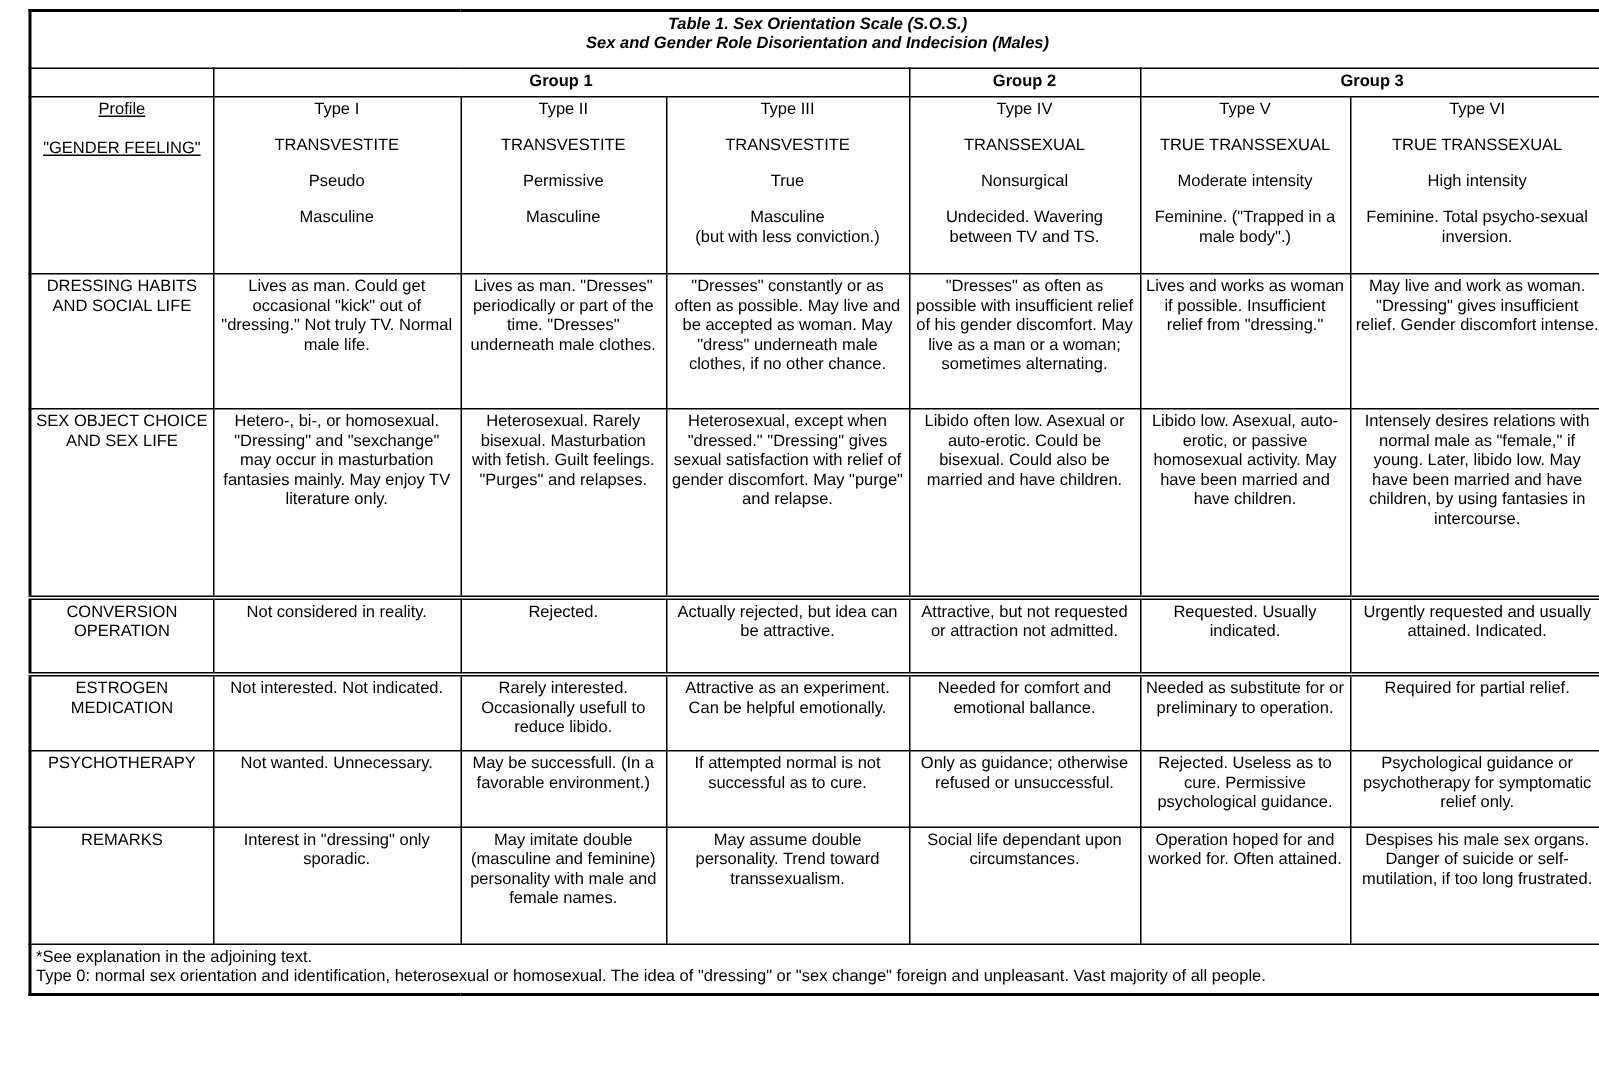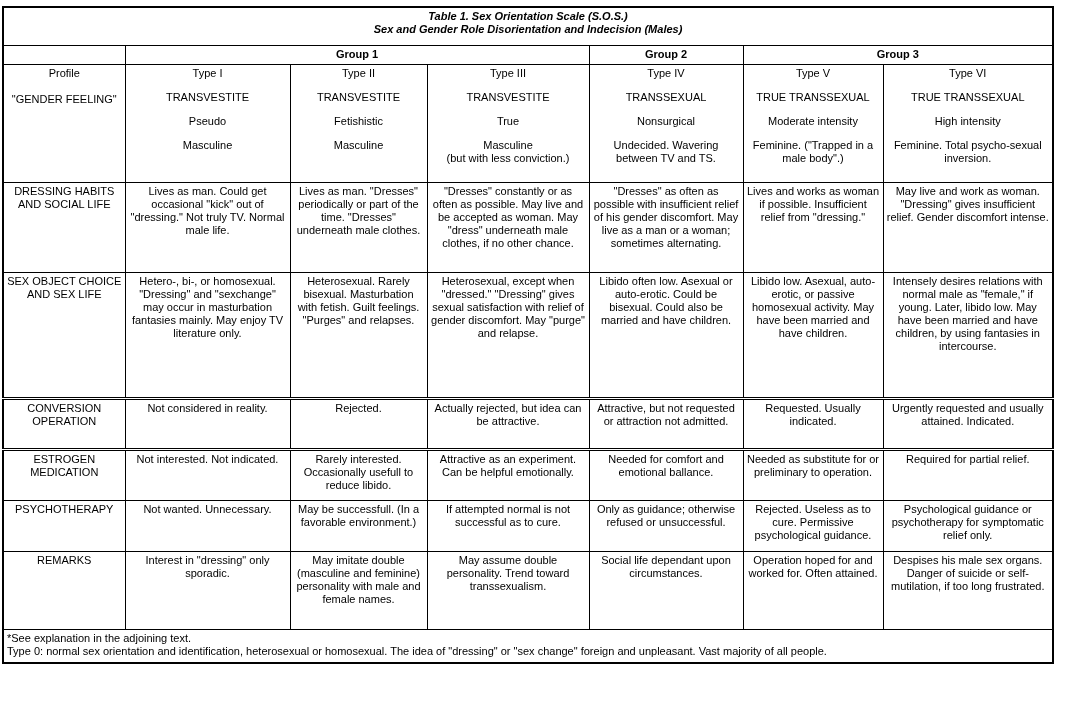--- a/index.html
+++ b/index.html
@@ -1,39 +1,39 @@
 <!DOCTYPE html>
 <html><head>
 <meta charset="utf-8">
 <style>
   * { box-sizing: border-box; }
   html, body { margin: 0; padding: 0; background: #ffffff; }
   .page {
-    width: 1066px; height: 724px; padding: 6px 2px;
+    width: 1066px; height: 724px; padding: 6px 19px;
     background: #ffffff; color: #000;
     font-family: "Liberation Sans", sans-serif;
   }
   table.sos {
     border-collapse: collapse; table-layout: fixed;
     width: 1052px; border: 2px solid #000; background: #fff;
   }
   table.sos td {
     border: 1px solid #000; padding: 2px 3px;
     font-size: 11px; line-height: 1.2; color: #000;
     text-align: center; vertical-align: top;
     overflow: hidden;
   }
   .title-cell {
     height: 38px; vertical-align: middle;
     font-size: 13px; font-weight: bold; font-style: italic; line-height: 1.45;
   }
   .group-cell { height: 19px; vertical-align: middle; font-weight: bold; font-size: 11.5px; }
   .corner-cell { height: 19px; }
   .profile-label, .profile-cell { height: 118px; }
-  .profile-label { vertical-align: middle; }
+  .profile-label { vertical-align: middle; text-decoration: underline; }
   .lbl-line + .lbl-line { margin-top: 13px; }
   .profile-cell { padding-top: 5px; }
   .pblock { margin-bottom: 11px; white-space: pre-line; }
   .pblock:last-child { margin-bottom: 0; }
   .row-label { padding-top: 4px; margin-left: 29px; }
   .body-cell { padding-top: 3px; }
   tr[data-name="data-row-dressing"] > td      { height: 90px; }
   tr[data-name="data-row-sex-object"] > td    { height: 126px; }
   tr[data-name="data-row-kinsey"] > td        { height: 23px; vertical-align: middle; }
   tr[data-name="data-row-conversion"] > td    { height: 51px; }
@@ -81,21 +81,21 @@
           </td>
           <td data-name="profile-cell-type-1" class="profile-cell">
             <div data-name="type-heading" class="pblock">Type I</div>
             <div data-name="profile-line" class="pblock">TRANSVESTITE</div>
             <div data-name="profile-line" class="pblock">Pseudo</div>
             <div data-name="profile-line" class="pblock">Masculine</div>
           </td>
           <td data-name="profile-cell-type-2" class="profile-cell">
             <div data-name="type-heading" class="pblock">Type II</div>
             <div data-name="profile-line" class="pblock">TRANSVESTITE</div>
-            <div data-name="profile-line" class="pblock">Fetishistic</div>
+            <div data-name="profile-line" class="pblock">Permissive</div>
             <div data-name="profile-line" class="pblock">Masculine</div>
           </td>
           <td data-name="profile-cell-type-3" class="profile-cell">
             <div data-name="type-heading" class="pblock">Type III</div>
             <div data-name="profile-line" class="pblock">TRANSVESTITE</div>
             <div data-name="profile-line" class="pblock">True</div>
             <div data-name="profile-line" class="pblock">Masculine
 (but with less conviction.)</div>
           </td>
           <td data-name="profile-cell-type-4" class="profile-cell">

